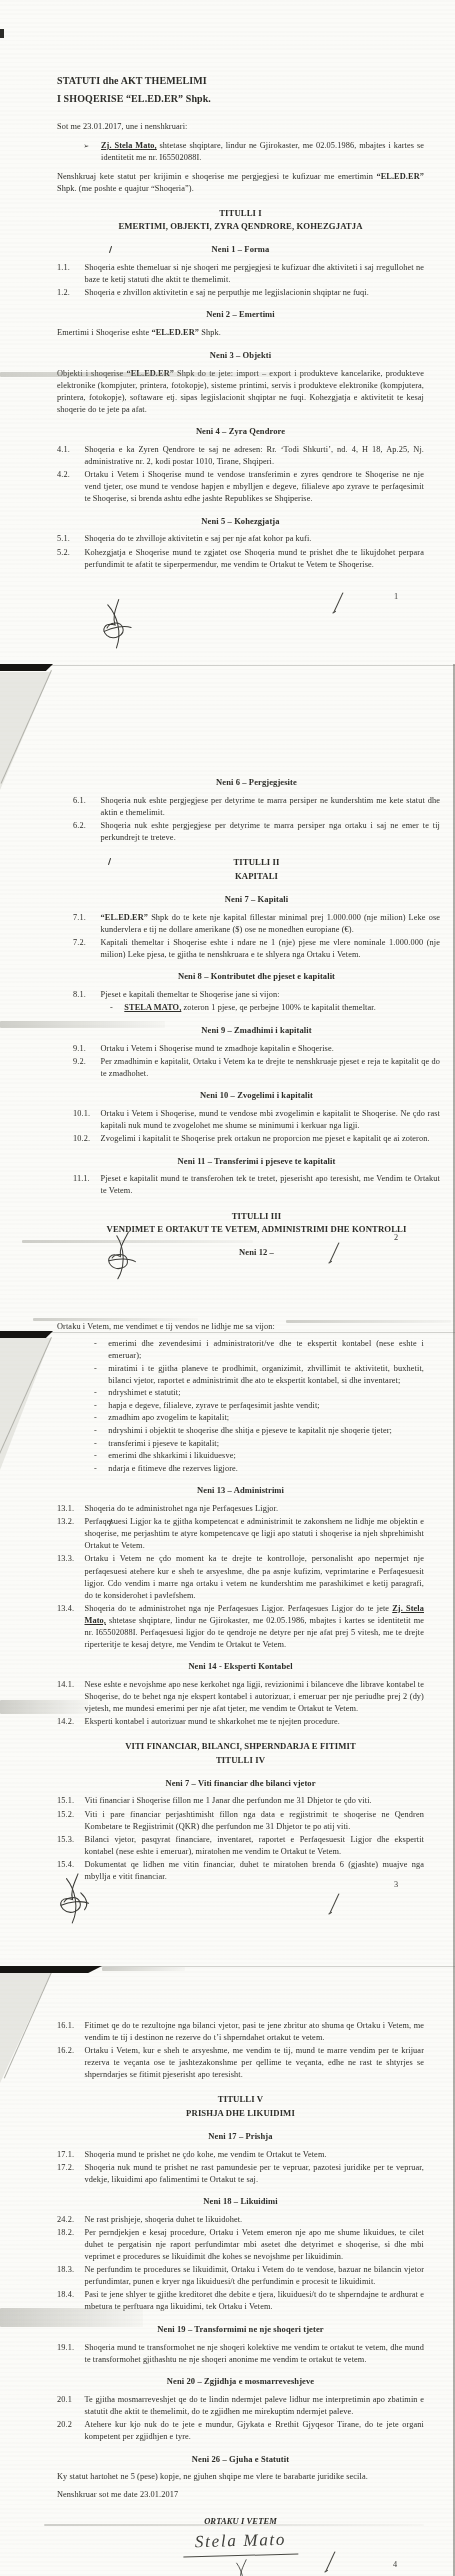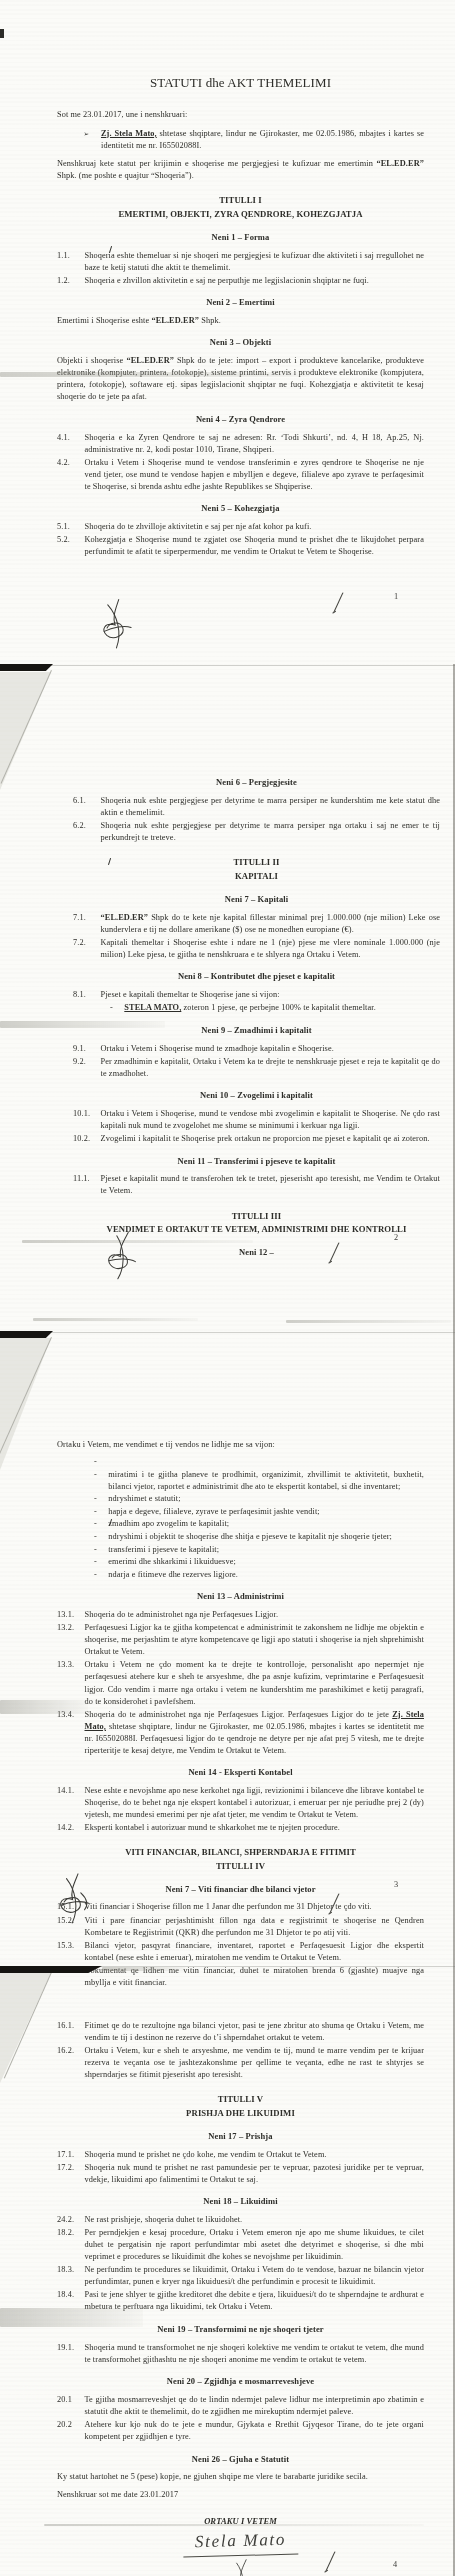--- a/index.html
+++ b/index.html
@@ -10,21 +10,21 @@
   html,body{margin:0;padding:0;background:#e8e8e6;}
   .scan{
     position:relative;width:455px;height:2576px;overflow:hidden;
     background:var(--paper);
     background-image:repeating-linear-gradient(180deg,rgba(0,0,0,.012) 0 1.7px,transparent 1.7px 4.4px);
     font-family:"Liberation Serif","DejaVu Serif",serif;
     color:var(--ink);font-size:8.3px;line-height:1.45;letter-spacing:0.1px;
   }
   .page{position:absolute;left:0;width:455px;overflow:hidden;z-index:1;}
   .content{padding-left:57px;padding-right:31px;}
-  .title{text-align:center;font-weight:normal;font-size:13px;line-height:1.75;margin-bottom:14.3px;}
+  .title{font-weight:bold;font-size:10px;line-height:1.75;margin-bottom:14.3px;}
   .ttl{text-align:center;font-weight:bold;font-size:8.7px;line-height:1.55;margin:12px 0 4.4px;}
   .h{text-align:center;font-weight:bold;font-size:8.5px;margin:9.4px 0 6.6px;}
   .para{text-align:justify;margin:5.5px 0;}
   .num{display:flex;margin:1.1px 0;}
   .num .n{flex:none;width:27.5px;}
   .num .tx{flex:1;text-align:justify;}
   .dash{display:flex;padding-left:37px;margin:0.6px 0;}
   .dash .m{flex:none;width:14.3px;}
   .dash .tx{flex:1;text-align:justify;}
   .arrow{display:flex;padding-left:26.4px;margin:6.6px 0;}
@@ -55,20 +55,21 @@
 </style>
 </head>
 <body>
 
 <div class="scan">
 
   <section class="page" style="top:0;height:664px;">
     <div class="content" style="padding-top:72px;">
         <div class="title">
           <div>STATUTI dhe AKT THEMELIMI</div>
+          <div>I SHOQERISE “EL.ED.ER” Shpk.</div>
         </div>
         <div class="para"><span>Sot me 23.01.2017, une i nenshkruari:</span></div>
         <div class="arrow">
           <span class="m">➢</span>
           <span class="tx"><span class="b u">Zj. Stela Mato,</span><span> shtetase shqiptare, lindur ne Gjirokaster, me 02.05.1986, mbajtes i kartes se identitetit me nr. I65502088I.</span></span>
         </div>
         <div class="para"><span>Nenshkruaj kete statut per krijimin e shoqerise me pergjegjesi te kufizuar me emertimin </span><span class="b ">“EL.ED.ER”</span><span> Shpk. (me poshte e quajtur “Shoqeria”).</span></div>
         <div class="ttl">
           <div>TITULLI I</div>
           <div>EMERTIMI, OBJEKTI, ZYRA QENDRORE, KOHEZGJATJA</div>
@@ -164,25 +165,26 @@
           <span class="tx"><span>Pjeset e kapitalit mund te transferohen tek te tretet, pjeserisht apo teresisht, me Vendim te Ortakut te Vetem.</span></span>
         </div>
         <div class="ttl">
           <div>TITULLI III</div>
           <div>VENDIMET E ORTAKUT TE VETEM, ADMINISTRIMI DHE KONTROLLI</div>
         </div>
         <div class="h">Neni 12 –</div>
       </div>
   </section>
 
-  <section class="page" style="top:1369px;height:635px;">
+  <section class="page" style="top:1251px;height:635px;">
     <div class="content" style="padding-top:64px;">
         <div class="para"><span>Ortaku i Vetem, me vendimet e tij vendos ne lidhje me sa vijon:</span></div>
         <div class="dash">
           <span class="m">-</span>
+          <span class="tx"><span>emerimi dhe zevendesimi i administratorit/ve dhe te ekspertit kontabel (nese eshte i emeruar);</span></span>
         </div>
         <div class="dash">
           <span class="m">-</span>
           <span class="tx"><span>miratimi i te gjitha planeve te prodhimit, organizimit, zhvillimit te aktivitetit, buxhetit, bilanci vjetor, raportet e administrimit dhe ato te ekspertit kontabel, si dhe inventaret;</span></span>
         </div>
         <div class="dash">
           <span class="m">-</span>
           <span class="tx"><span>ndryshimet e statutit;</span></span>
         </div>
         <div class="dash">

